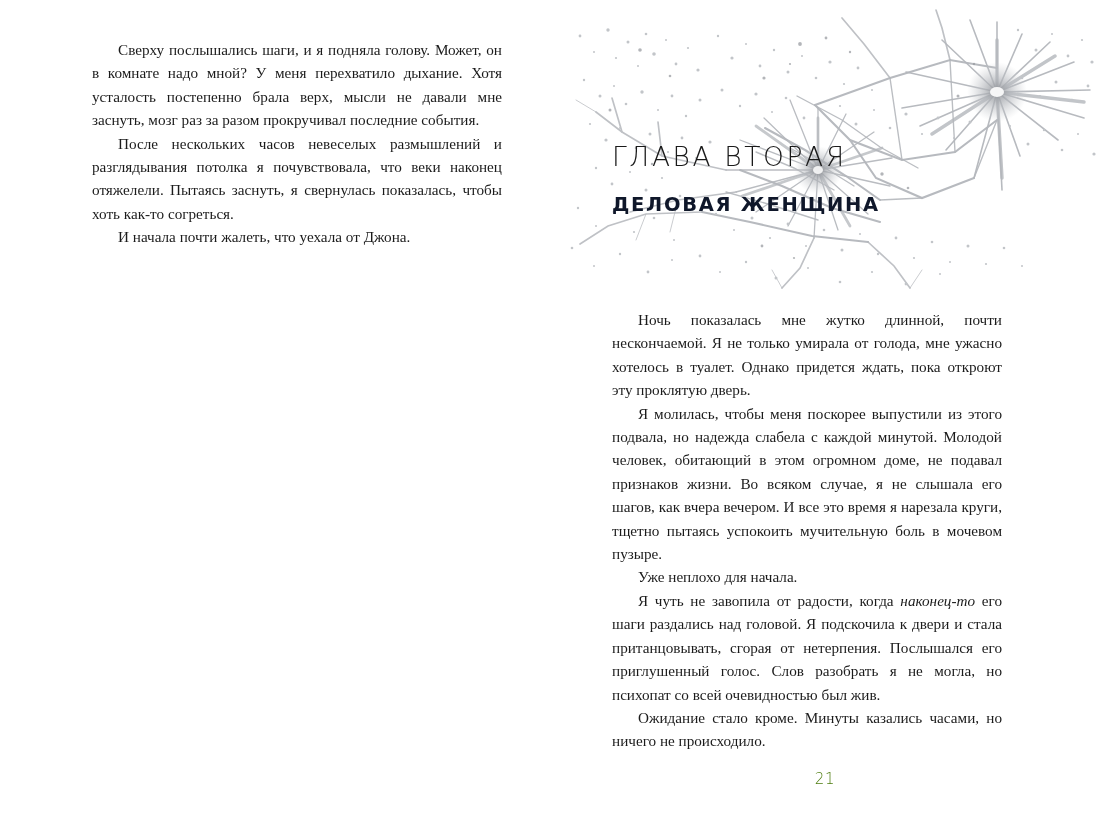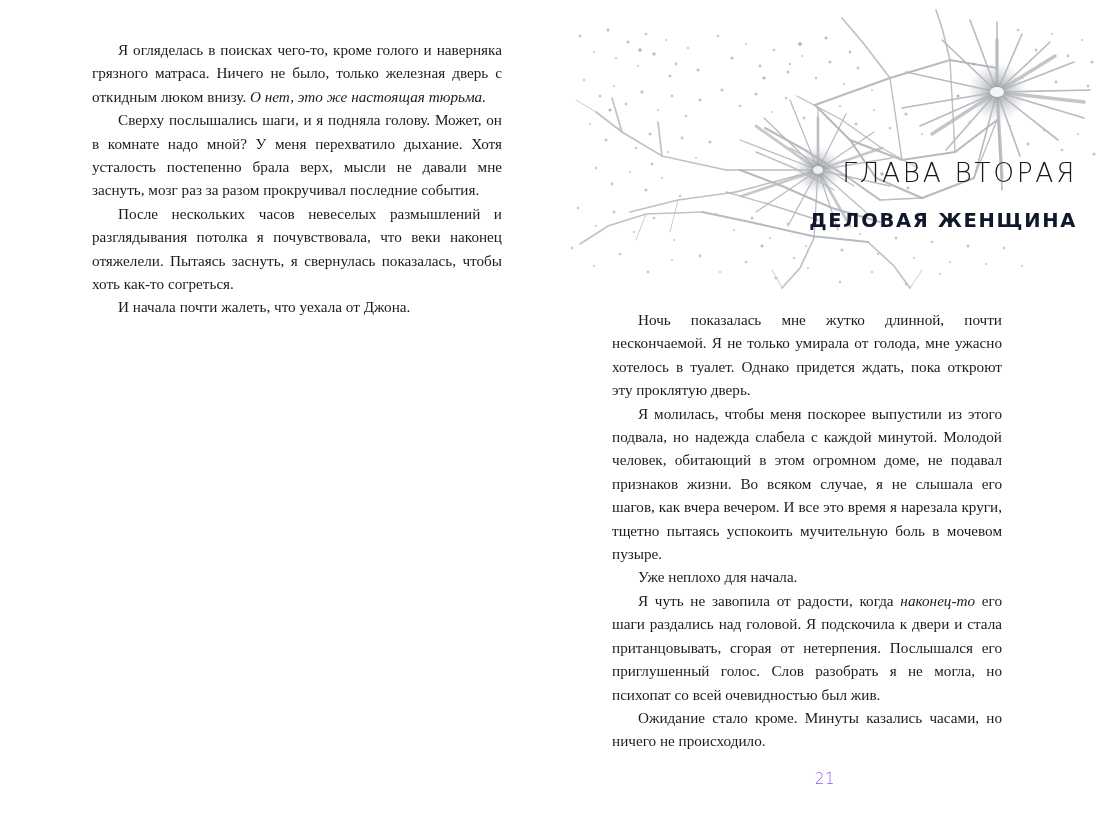--- a/index.html
+++ b/index.html
@@ -57,23 +57,23 @@
     width: 550px;
     height: 290px;
     pointer-events: none;
   }
   #chapter-art svg { display: block; width: 550px; height: 290px; }
 
   
   #chapter-heading {
     position: absolute;
     left: 62px;
-    top: 160px;
+    top: 144px;
     width: 465px;
-    text-align: right;
+    text-align: left;
   }
   #chapter-title {
     font-family: "DejaVu Sans", "Liberation Sans", sans-serif;
     font-size: 26.5px;
     font-weight: 300;
     letter-spacing: 2.6px;
     color: #1a1a1a;
     line-height: 1;
     white-space: nowrap;
     transform: scaleY(1.03);
@@ -100,31 +100,30 @@
   #folio {
     position: absolute;
     left: 550px;
     top: 770px;
     width: 550px;
     text-align: center;
     font-family: "DejaVu Sans", "Liberation Sans", sans-serif;
     font-size: 15px;
     font-weight: 300;
     letter-spacing: 0.6px;
-    color: #8b5cf6;
+    color: #4d7c0f;
   }
 </style>
 </head>
 <body>
 
 <div id="page">
 
   <div id="left-page">
     <div id="left-column">
-        <p class="bodytext"><span>Я огляделась в поисках чего-то, кроме голого и наверняка грязного матраса. Ничего не было, только железная дверь с откидным люком внизу. </span><span class="it">О нет, это же настоящая тюрьма.</span></p>
         <p class="bodytext"><span>Сверху послышались шаги, и я подняла голову. Может, он в комнате надо мной? У меня перехватило дыхание. Хотя усталость постепенно брала верх, мысли не давали мне заснуть, мозг раз за разом прокручивал последние события.</span></p>
         <p class="bodytext"><span>После нескольких часов невеселых размышлений и разглядывания потолка я почувствовала, что веки наконец отяжелели. Пытаясь заснуть, я свернулась показалась, чтобы хоть как-то согреться.</span></p>
         <p class="bodytext"><span>И начала почти жалеть, что уехала от Джона.</span></p>
       </div>
   </div>
 
   <div id="right-page">
 
     <div id="chapter-art">
       <svg viewBox="0 0 550 290" xmlns="http://www.w3.org/2000/svg" aria-hidden="true">

